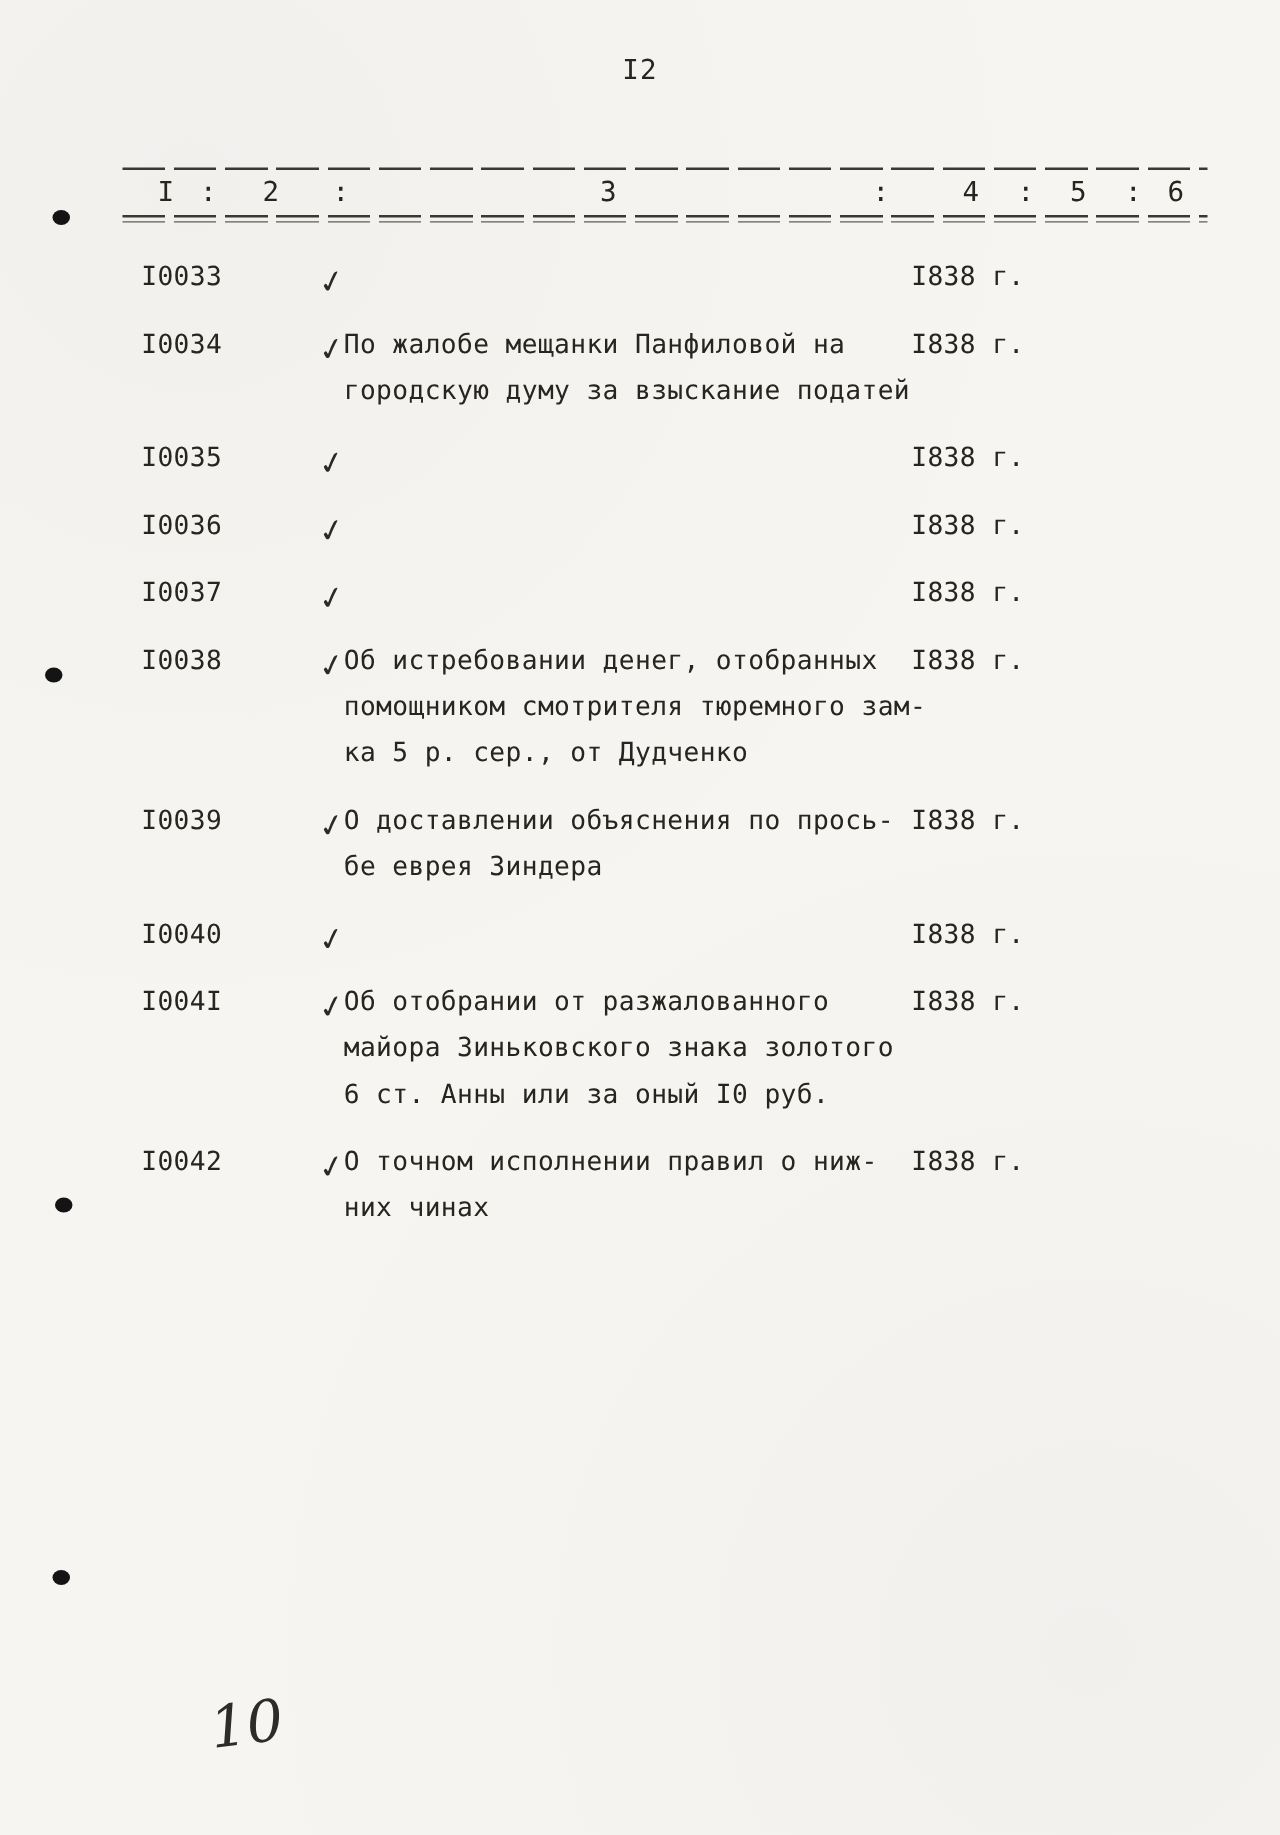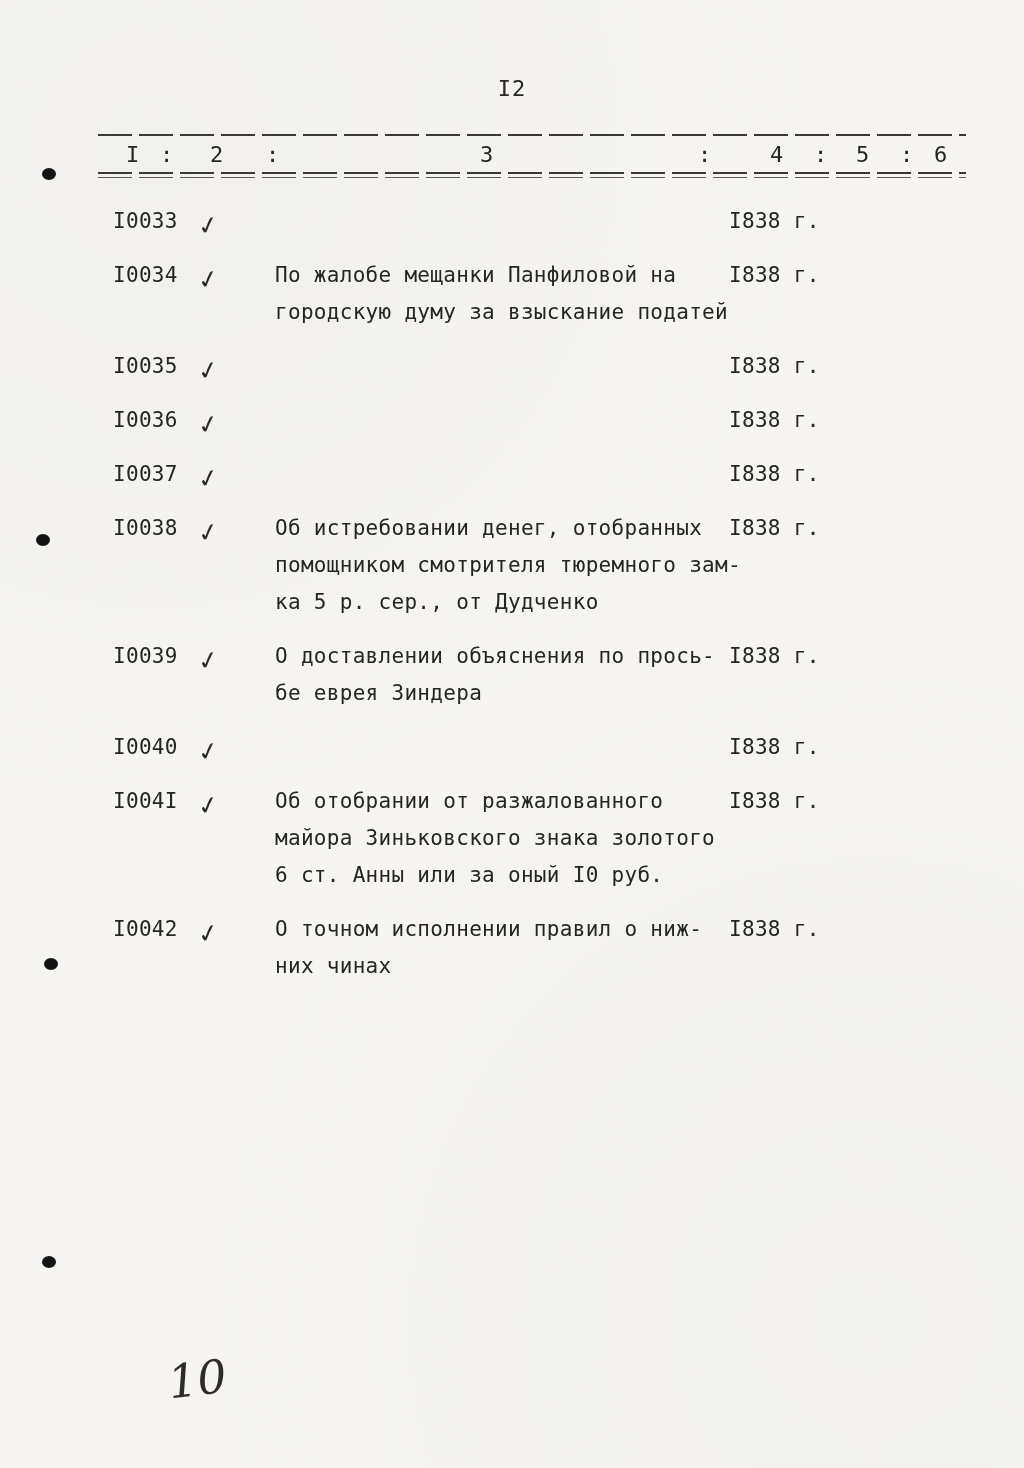--- a/index.html
+++ b/index.html
@@ -24,21 +24,20 @@
       #f6f5f2;
   }
   .page-number {
     position: absolute;
     top: 44px;
     left: 0;
     right: 0;
     text-align: center;
     font-size: 22px;
     letter-spacing: 1px;
-    margin-top: 32px;
   }
   
   .table-header {
     position: absolute;
     left: 98px;
     top: 134px;
     width: 868px;
     height: 48px;
   }
   .dash-line {
@@ -73,20 +72,21 @@
     margin-bottom: 17px;
     font-size: 21px;
     line-height: 37px;
     letter-spacing: 0.3px;
   }
   .col-num {
     flex: 0 0 162px;
     display: flex;
     gap: 19px;
     align-items: flex-start;
+    justify-content: space-between;
   }
   .checkmark {
     display: inline-block;
     transform: rotate(-12deg) translateY(4px);
     font-family: "DejaVu Sans", sans-serif;
     font-size: 25px;
     color: #2c2a26;
   }
   .entry-desc {
     white-space: pre;

